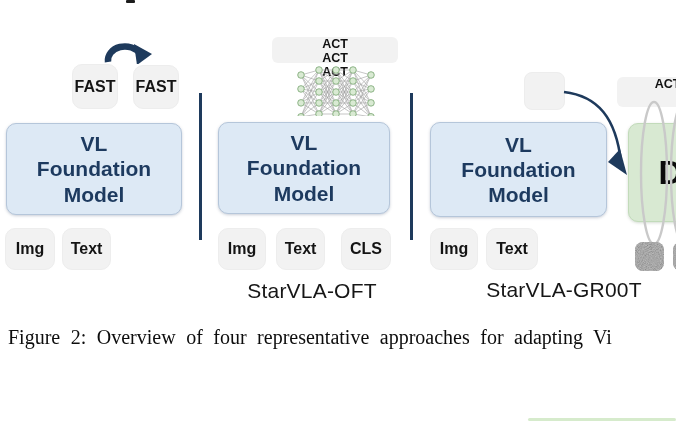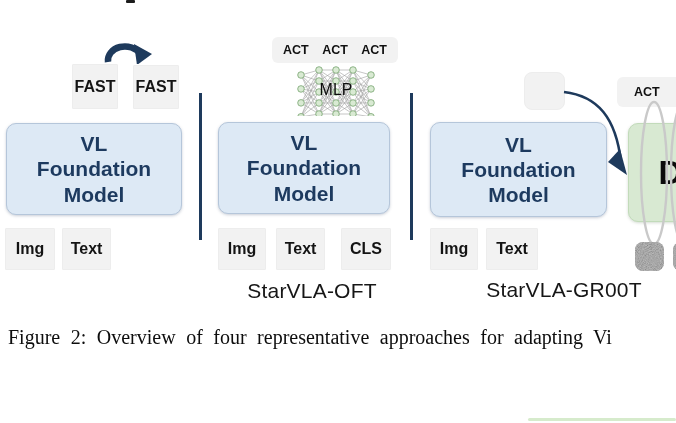--- a/index.html
+++ b/index.html
@@ -6,39 +6,39 @@
   html,body { background:#fff; }
   #canvas {
     position:relative; width:676px; height:423px;
     background:#ffffff; overflow:hidden;
     font-family:"Liberation Sans", sans-serif;
   }
   .abs { position:absolute; }
   
   .token {
     position:absolute; background:#f2f2f2; border:1px solid #ededed;
-    border-radius:1px; display:flex; align-items:center; justify-content:center;
+    border-radius:10px; display:flex; align-items:center; justify-content:center;
     font-weight:700; font-size:16px; color:#141414;
   }
   
   .vlbox {
     position:absolute; background:#dde9f5; border:1px solid #b5c6da;
     border-radius:10px; box-shadow:0 1px 3px rgba(60,80,110,.28);
     display:flex; align-items:center; justify-content:center; text-align:center;
     color:#1d3a5f; font-weight:700; font-size:21px; line-height:1.2;
   }
   .ditbox {
     position:absolute; background:#d8e9d2; border:1px solid #c2dbba;
     border-radius:10px; box-shadow:0 1px 3px rgba(80,110,70,.25);
     display:flex; align-items:center; justify-content:center;
     color:#0b0b0b; font-weight:700; font-size:33px;
   }
   .actband {
     position:absolute; background:#f2f2f2; border-radius:6px;
-    display:flex; align-items:center; font-weight:700; font-size:12.5px; color:#111;
+    display:flex; align-items:center; font-weight:700; font-size:12.5px; color:#111;flex-direction:column;
   }
   .divider { position:absolute; width:2.5px; background:#1e3a5c; }
   .panel-label {
     position:absolute; text-align:center; font-size:21px; color:#161616;
     letter-spacing:0.2px;
   }
   .caption {
     position:absolute; left:8px; top:324px; white-space:nowrap;
     font-family:"Liberation Serif", serif; font-size:20px; color:#0d0d0d;
     line-height:26px;
@@ -201,21 +201,20 @@
       <circle cx="60" cy="4" r="3.3" fill="#d9ead3" stroke="#76a36f" stroke-width="0.8"></circle>
       <circle cx="60" cy="15" r="3.3" fill="#d9ead3" stroke="#76a36f" stroke-width="0.8"></circle>
       <circle cx="60" cy="26" r="3.3" fill="#d9ead3" stroke="#76a36f" stroke-width="0.8"></circle>
       <circle cx="60" cy="37" r="3.3" fill="#d9ead3" stroke="#76a36f" stroke-width="0.8"></circle>
       <circle cx="60" cy="48" r="3.3" fill="#d9ead3" stroke="#76a36f" stroke-width="0.8"></circle>
       <circle cx="78" cy="9" r="3.3" fill="#d9ead3" stroke="#76a36f" stroke-width="0.8"></circle>
       <circle cx="78" cy="22.93333333333333" r="3.3" fill="#d9ead3" stroke="#76a36f" stroke-width="0.8"></circle>
       <circle cx="78" cy="36.86666666666666" r="3.3" fill="#d9ead3" stroke="#76a36f" stroke-width="0.8"></circle>
       <circle cx="78" cy="50.8" r="3.3" fill="#d9ead3" stroke="#76a36f" stroke-width="0.8"></circle>
     </svg>
-  <div class="mlp-label" style="left:293px; top:81px; width:86px;">MLP</div>
   <div class="vlbox" style="left:218px; top:122px; width:172px; height:92px;">
     <span style="display:block; width:140px;">VL Foundation Model</span>
   </div>
   <div class="token" style="left:218px; top:228px; width:48px; height:42px;">
     <span>Img</span>
   </div>
   <div class="token" style="left:276px; top:228px; width:49px; height:42px;">
     <span>Text</span>
   </div>
   <div class="token" style="left:341px; top:228px; width:50px; height:42px;">

